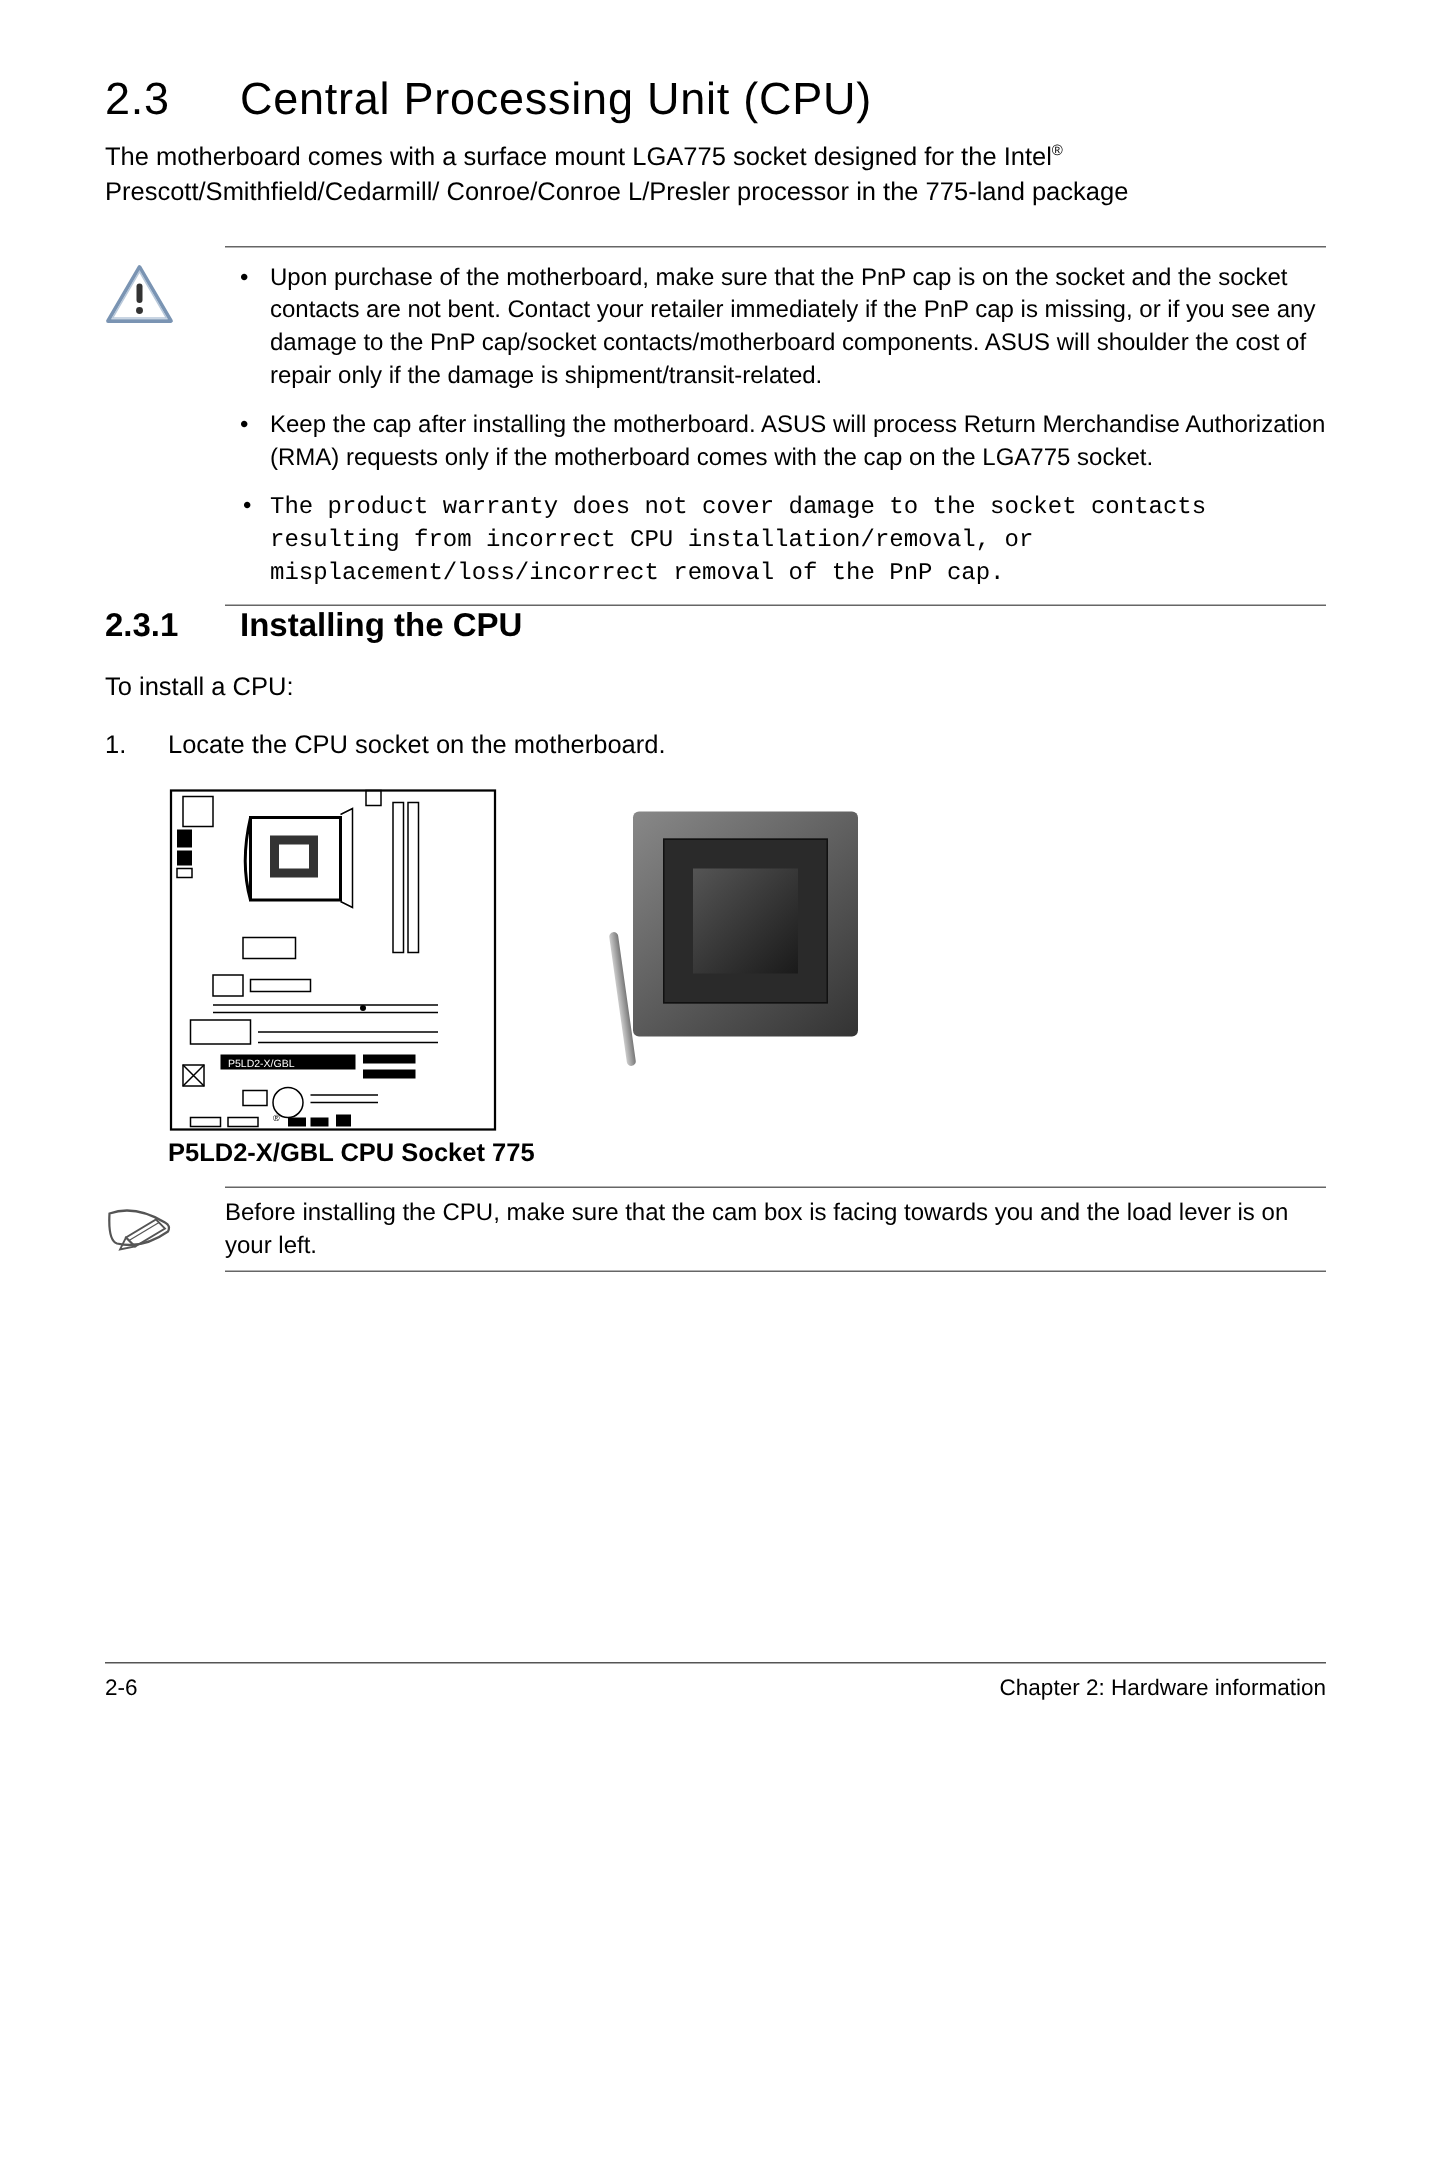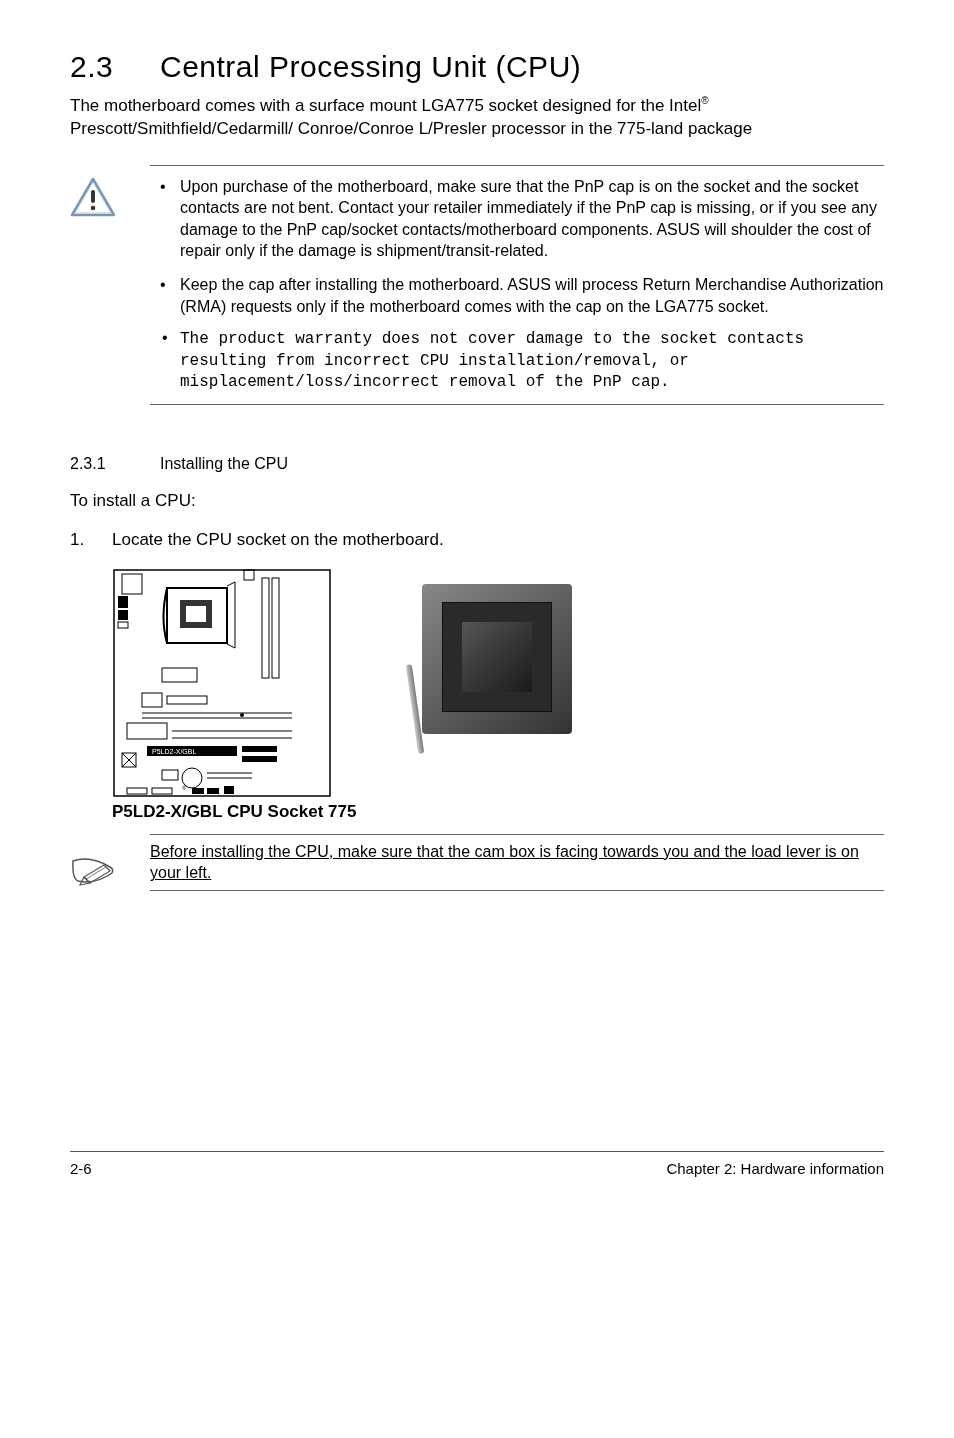--- a/index.html
+++ b/index.html
@@ -30,21 +30,20 @@
     font-size: 17px;
     line-height: 1.35;
     margin: 0 0 24px 0;
   }
   sup {
     font-size: 10px;
   }
   .note-block {
     display: flex;
     align-items: flex-start;
-    margin-bottom: 50px;
   }
   .note-icon {
     flex: 0 0 80px;
     padding-top: 12px;
   }
   .note-content {
     flex: 1;
     border-top: 1px solid #666;
     border-bottom: 1px solid #666;
     padding: 10px 0;
@@ -73,22 +72,22 @@
   }
   .warning-triangle {
     width: 46px;
     height: 40px;
   }
   .pencil-icon {
     width: 46px;
     height: 30px;
   }
   h2.subsection {
-    font-size: 16px;
-    font-weight: normal;
+    font-size: 22px;
+    font-weight: bold;
     margin: 0 0 18px 0;
   }
   h2.subsection .num {
     display: inline-block;
     width: 90px;
   }
   p.plain {
     font-size: 17px;
     margin: 0 0 18px 0;
   }
@@ -162,22 +161,21 @@
     transform: rotate(-8deg);
   }
   .socket-caption {
     font-size: 17px;
     font-weight: bold;
     margin-left: 42px;
     margin-bottom: 12px;
   }
   .single-note {
     display: flex;
-    align-items: flex-end;
-    text-decoration: underline;
+    align-items: center;
   }
   .single-note .note-icon {
     flex: 0 0 80px;
     padding-top: 6px;
   }
   .single-note .note-text {
     flex: 1;
     border-top: 1px solid #666;
     border-bottom: 1px solid #666;
     padding: 6px 0;

